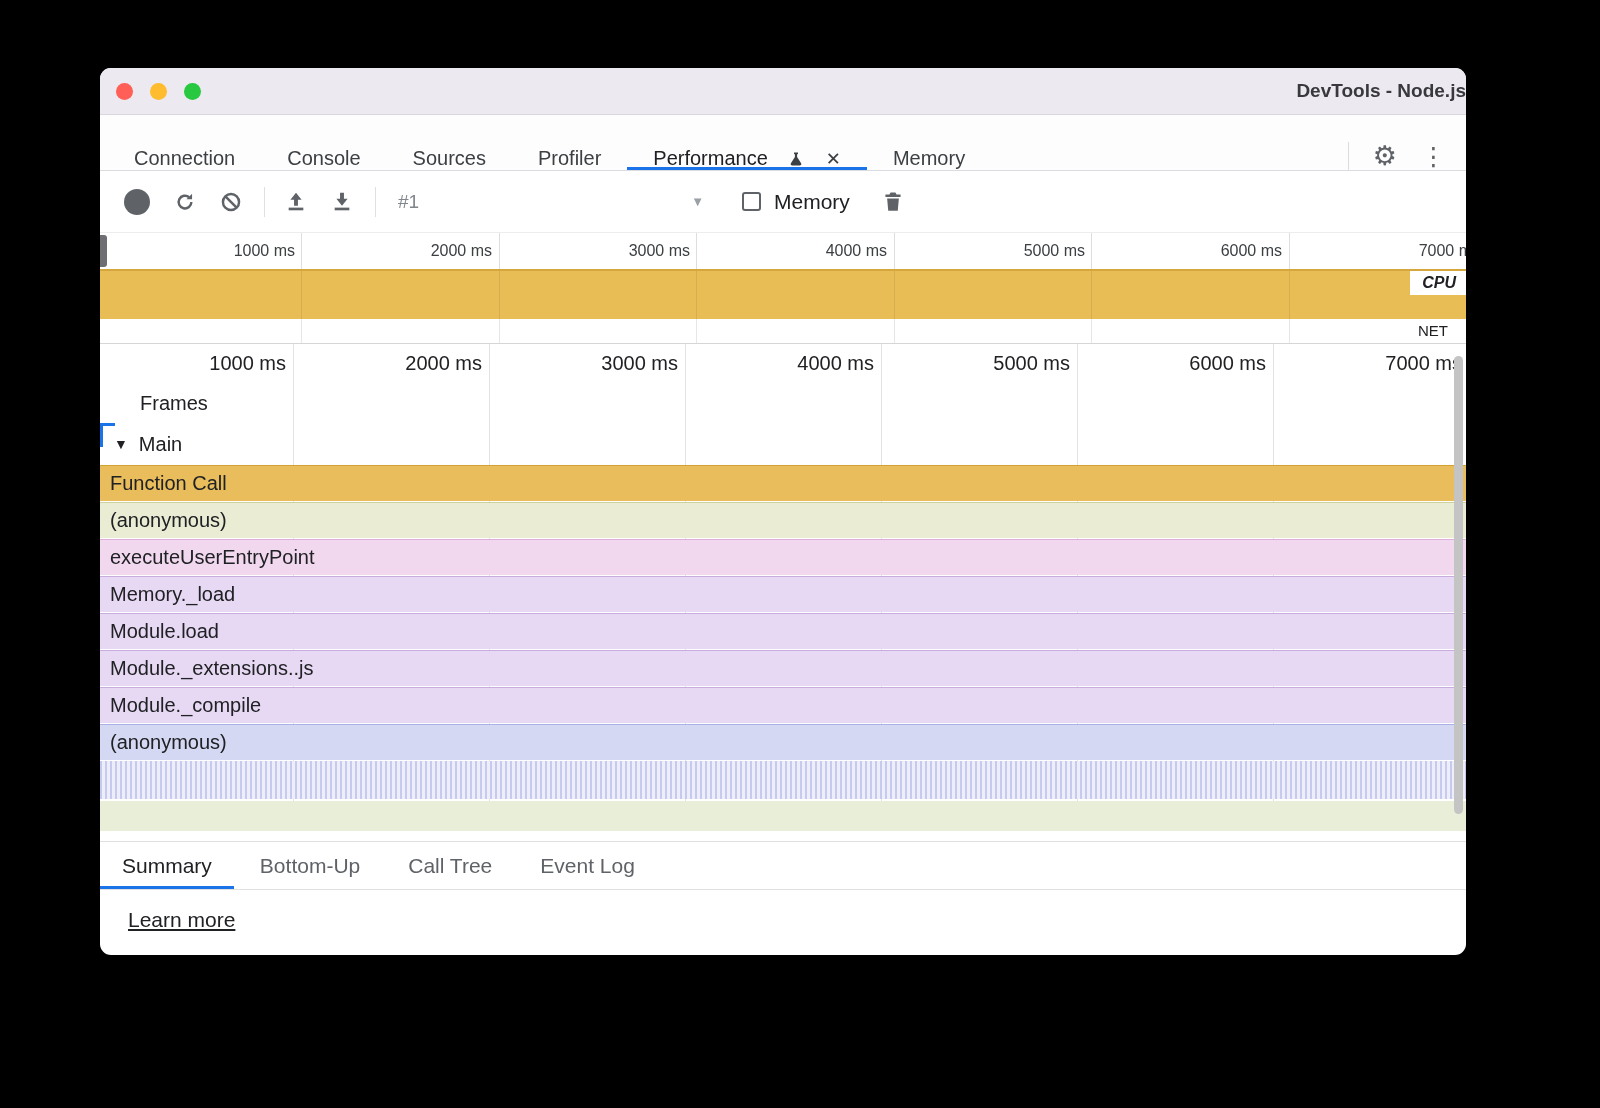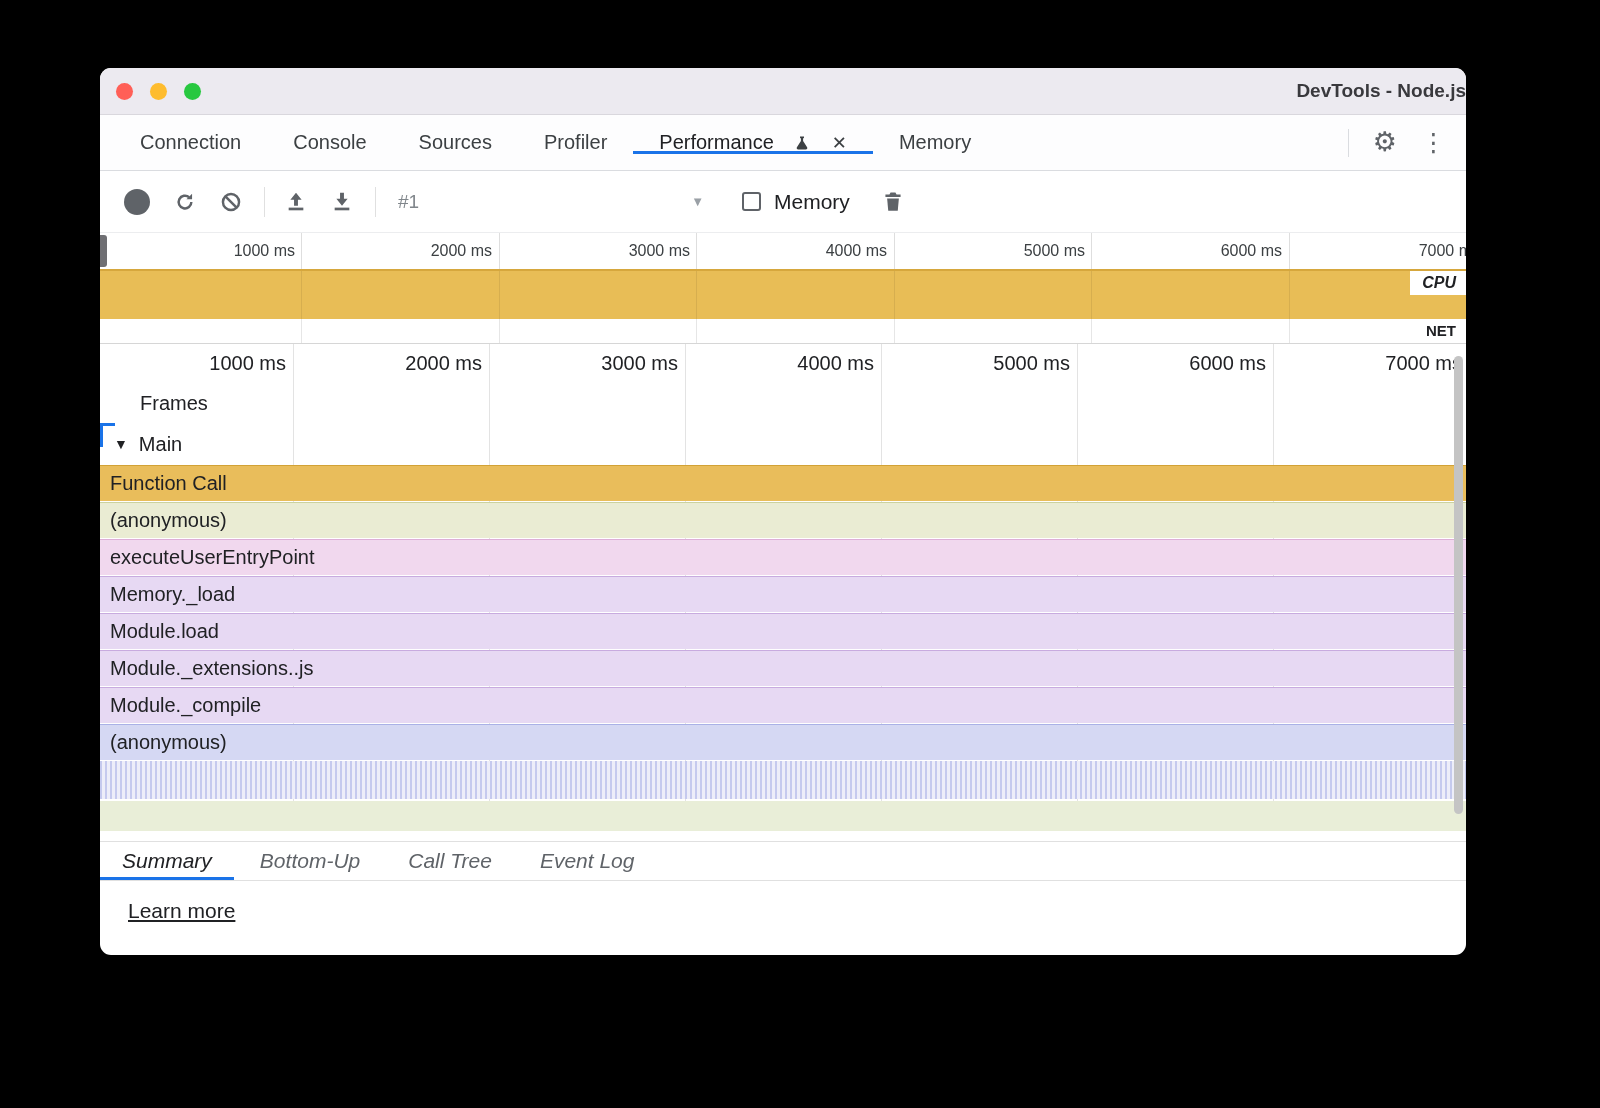--- a/index.html
+++ b/index.html
@@ -22,21 +22,21 @@
     position:relative; display:flex; align-items:center; justify-content:flex-end;
   }
   .traffic { position:absolute; left:16px; top:0; height:100%; display:flex; align-items:center; gap:17px; }
   .light { width:17px; height:17px; border-radius:50%; }
   .light.red{background:#ff5f57}
   .light.yellow{background:#febc2e}
   .light.green{background:#28c840}
   .title { font-size:19px; font-weight:700; color:#39393d; }
 
   
-  .tabbar { height:56px; background:#fdfdfe; border-bottom:1px solid #dadce0; display:flex; align-items:center; padding-left:14px; }
+  .tabbar { height:56px; background:#fdfdfe; border-bottom:1px solid #dadce0; display:flex; align-items:flex-end; padding-left:8px; }
   .tab { display:flex; align-items:center; padding:0 26px; font-size:20px; color:#3c4043; white-space:nowrap; }
   .tab.active { color:#202124; box-shadow:inset 0 -3px 0 #1a73e8;gap:8px; }
   .flask { margin-left:12px; display:flex; align-items:center; }
   .tab-close { margin-left:14px; font-size:18px; color:#3c4043; line-height:1; }
   .tabbar-right { margin-left:auto; display:flex; align-items:center; padding-right:20px; gap:24px; }
   .vline { width:1px; height:28px; background:#dadce0; }
   .gear { font-size:27px; color:#5f6368; line-height:1; }
   .kebab { font-size:25px; color:#5f6368; line-height:1; }
 
   
@@ -67,21 +67,21 @@
     height:50px; position:relative; border-top:2px solid #d6a73d;
     background-image:repeating-linear-gradient(to right, transparent 0 196.5px, rgba(0,0,0,.08) 196.5px 197.5px);
     background-position:5px 0;
   }
   .cpu-label { position:absolute; right:0; top:0; background:#fff; font-size:16px; font-weight:700; color:#202124; padding:3px 10px 3px 12px; }
   .net-band {
     height:25px; position:relative; border-bottom:1px solid #d6d6d6;
     background-image:repeating-linear-gradient(to right, transparent 0 196.5px, #e6e6e6 196.5px 197.5px);
     background-position:5px 0;
   }
-  .net-label { position:absolute; right:0; top:1px; background:#fff; font-size:15px; font-weight:700; color:#202124; padding:2px 10px;text-align:center; }
+  .net-label { position:absolute; right:8px; top:1px; background:#fff; font-size:15px; font-weight:400; color:#202124; padding:2px 10px;text-align:center; }
 
   
   .flamewrap {
     position:relative;
     background-image:repeating-linear-gradient(to right, transparent 0 195px, #e3e3e3 195px 196px);
     background-position:-2px 0;
   }
   .main-ruler { height:39px; position:relative; }
   .main-tick { position:absolute; top:8px; width:110px; text-align:right; font-size:20px; color:#202124; }
   .main-tick:nth-child(1){left:76px}  .main-tick:nth-child(2){left:272px}
@@ -92,21 +92,21 @@
   .main-row { height:42px; display:flex; align-items:center; padding-left:14px; gap:11px; font-size:20px; color:#202124; position:relative; }
   .corner-v { position:absolute; left:0; top:0; width:3px; height:24px; background:#1a73e8; }
   .corner-h { position:absolute; left:0; top:0; width:15px; height:3px; background:#1a73e8; }
   .tri { font-size:14px; color:#202124; }
   .frow { height:36px; margin-bottom:1px; display:flex; align-items:center; padding-left:10px; font-size:20px; color:#202124; }
   .striped { height:38px; margin-bottom:2px; background:repeating-linear-gradient(to right, #c5caee 0 2px, #edeef9 2px 5px); }
   .green-band { height:30px; background:#e9eed8; }
   .scrollbar { position:absolute; right:3px; top:12px; width:9px; height:458px; background:#c4c4c4; border-radius:5px; z-index:5; }
 
   
-  .bottombar { margin-top:10px; height:40px; border-top:1px solid #e0e0e0; border-bottom:1px solid #e0e0e0; display:flex; align-items:stretch;font-style:italic; }
+  .bottombar { margin-top:10px; height:49px; border-top:1px solid #e0e0e0; border-bottom:1px solid #e0e0e0; display:flex; align-items:stretch; }
   .btab { display:flex; align-items:center; padding:0 22px; margin-right:4px; font-size:21px; color:#5f6368; }
   .btab.active { color:#202124; box-shadow:inset 0 -3px 0 #1a73e8; }
   .statusbar { height:59px; display:flex; align-items:center; padding-left:18px; font-size:21px; color:#202124; }
   .learn { color:#202124; text-decoration:underline; margin-left:10px; cursor:pointer; }
 
   svg { display:block; }
 </style>
 </head>
 <body>
 

